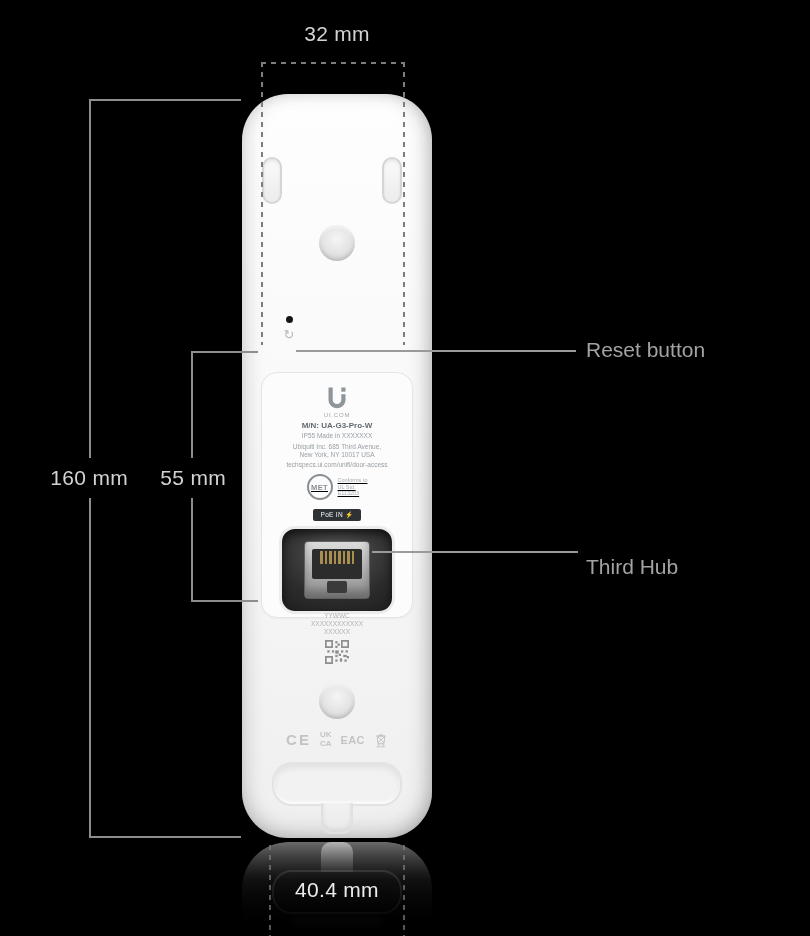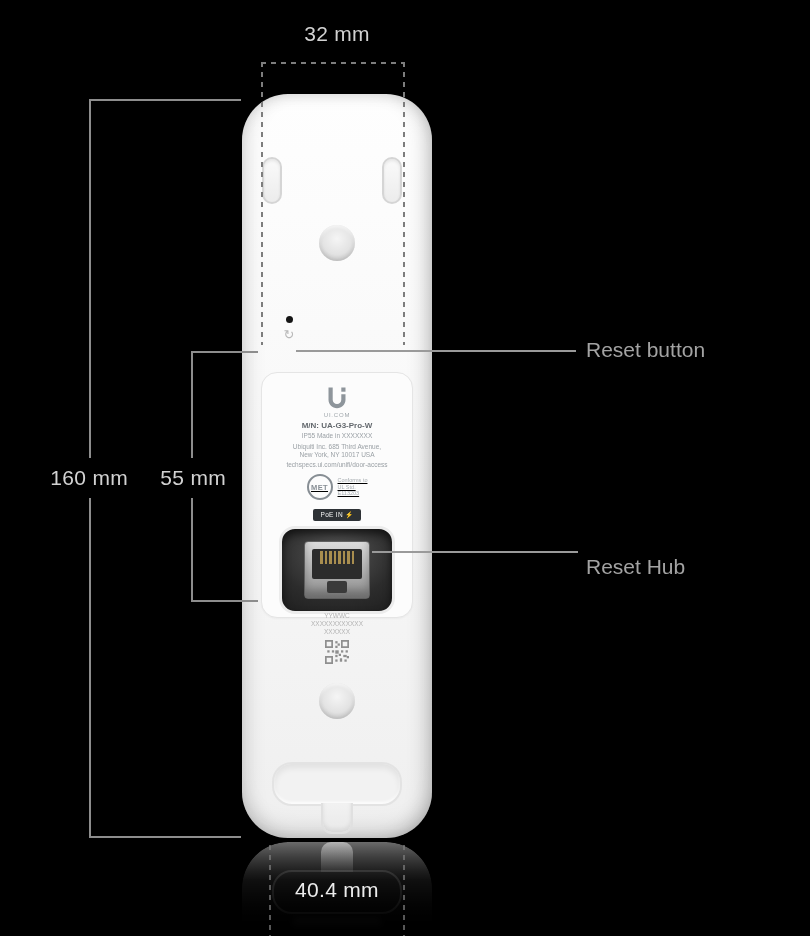--- a/index.html
+++ b/index.html
@@ -198,20 +198,40 @@
         <rect x="12" y="12" width="2" height="2"></rect>
       <rect x="16" y="13" width="3" height="2"></rect>
         <rect x="9" y="17" width="2" height="2"></rect>
       <rect x="13" y="16" width="2" height="3"></rect>
         <rect x="17" y="17" width="2" height="2"></rect>
       <rect x="19" y="14" width="2" height="2"></rect>
     </svg>
 
     <div class="screw" style="left:77px;top:589px;"></div>
 
+    <div class="reg-row">
+      <span class="ce">CE</span>
+      <span class="ukca">
+        <span>UK</span>
+        <span>CA</span>
+      </span>
+      <span class="eac">ЕАС</span>
+      <svg viewBox="0 0 22 26" width="14" height="17">
+        <g stroke="#c0c0c0" stroke-width="1.4" fill="none">
+          <path d="M5 7.5 L17 7.5 L15.8 19 L6.2 19 Z"></path>
+          <line x1="3.5" y1="7.5" x2="18.5" y2="7.5"></line>
+          <path d="M9 7.5 V5.5 h4 v2"></path>
+          <circle cx="7.5" cy="21" r="1.3"></circle>
+          <circle cx="14.5" cy="21" r="1.3"></circle>
+          <line x1="4" y1="24.5" x2="18" y2="24.5"></line>
+          <line x1="5.5" y1="8.5" x2="16" y2="18"></line>
+          <line x1="16.5" y1="8.5" x2="6" y2="18"></line>
+        </g>
+      </svg>
+    </div>
 
     <div class="recess"></div>
     <div class="tab"></div>
   </div>
 
   <div class="dim-text" style="left:277px;top:22px;width:120px;text-align:center;">32 mm</div>
   <div class="dash-h" style="left:261px;top:62px;width:144px;"></div>
   <div class="dash-v" style="left:261px;top:62px;height:283px;"></div>
   <div class="dash-v" style="left:403px;top:62px;height:283px;"></div>
 
@@ -228,15 +248,15 @@
   <div class="solid-h" style="left:191px;top:600px;width:67px;"></div>
 
   <div class="dash-v" style="left:269px;top:845px;height:91px;opacity:.7;"></div>
   <div class="dash-v" style="left:403px;top:845px;height:91px;opacity:.7;"></div>
   <div class="dim-text" style="left:277px;top:878px;width:120px;text-align:center;color:#ececec;">40.4 mm</div>
 
   <div class="solid-h" style="left:296px;top:350px;width:280px;background:#9a9a9a;"></div>
   <div class="callout-text" style="left:586px;top:338px;">Reset button</div>
 
   <div class="solid-h" style="left:372px;top:551px;width:206px;background:#9a9a9a;"></div>
-  <div class="callout-text" style="left:586px;top:555px;">Reset Hub</div>
+  <div class="callout-text" style="left:586px;top:555px;">Third Hub</div>
 
 </div>
 
 </body></html>

